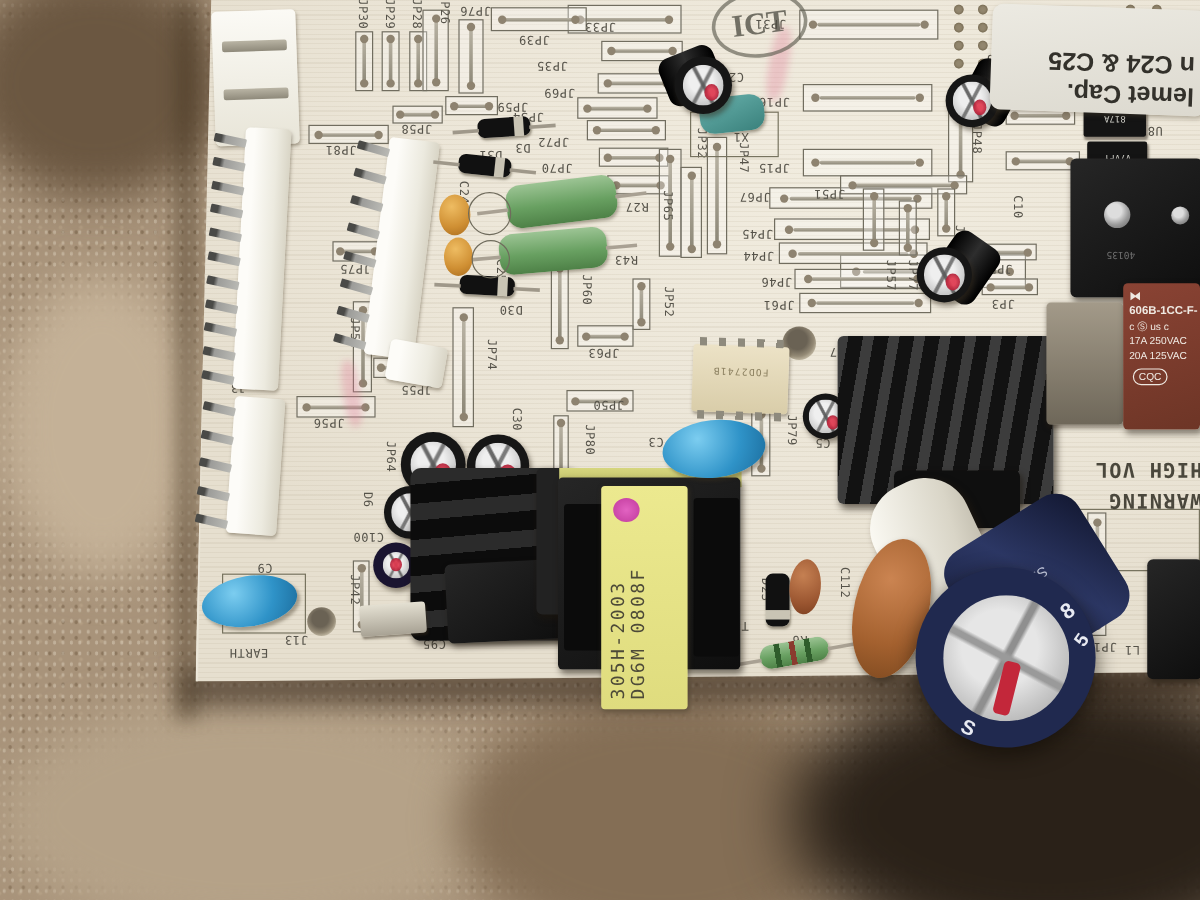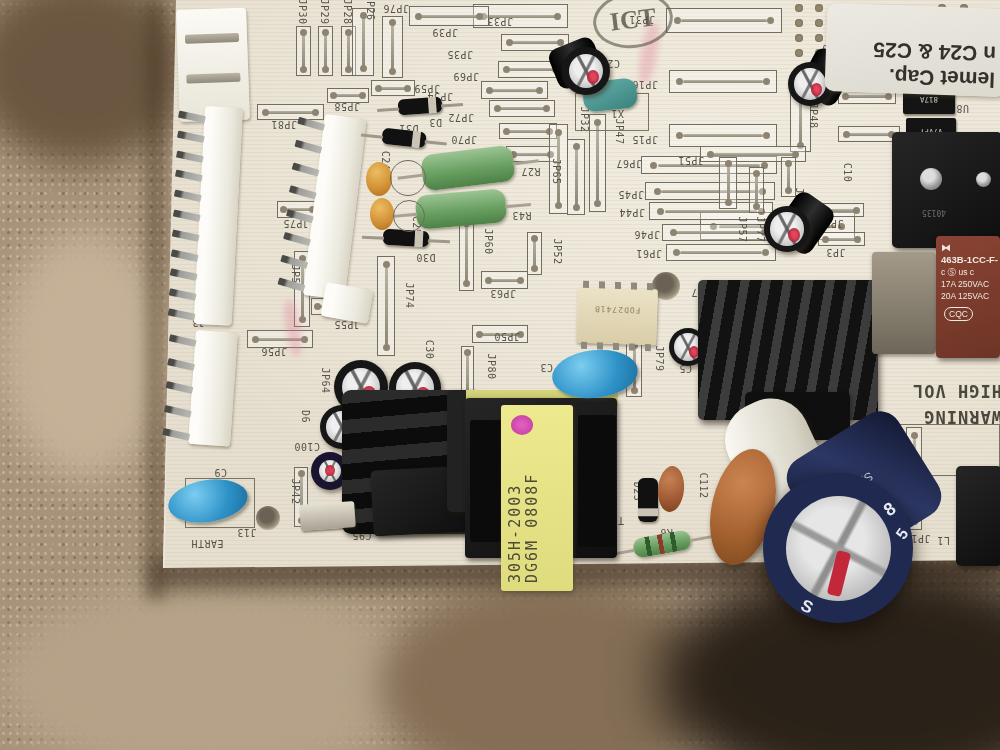--- a/index.html
+++ b/index.html
@@ -660,21 +660,21 @@
 
     <div class="blackbox" style="left:892px;top:132px;width:110px;height:116px;">
       <div class="screw" style="left:28px;top:36px;width:22px;height:22px;"></div>
       <div class="screw" style="left:84px;top:40px;width:15px;height:15px;"></div>
       <div style="position:absolute;left:30px;top:76px;color:#6e6e6e;font-size:8px;transform:rotate(180deg);">40135</div>
     </div>
     <div style="position:absolute;left:872px;top:252px;width:64px;height:102px;border-radius:4px;background:linear-gradient(180deg,#a39a89,#6e6759);box-shadow:1px 2px 4px rgba(40,30,18,.5);"></div>
 
     <div class="relay-brown" style="left:936px;top:236px;width:64px;height:122px;">
       <div class="rl" style="padding-top:6px;font-size:10px;">⧓</div>
-      <div class="rl" style="font-weight:bold;font-size:9.5px;">463B-1CC-F-</div>
+      <div class="rl" style="font-weight:bold;font-size:9.5px;">606B-1CC-F-</div>
       <div class="rl">c Ⓢ us c</div>
       <div class="rl">17A 250VAC</div>
       <div class="rl">20A 125VAC</div>
       <div class="rl" style="border:1px solid #efe9e2;border-radius:8px;display:inline-block;margin-left:8px;padding:0 4px;">CQC</div>
     </div>
 
     <div class="blackbox" style="left:956px;top:466px;width:46px;height:100px;"></div>
 
     <div class="sticker" style="left:826px;top:6px;width:180px;height:88px;transform:rotate(2deg);">
       <div class="txt">

